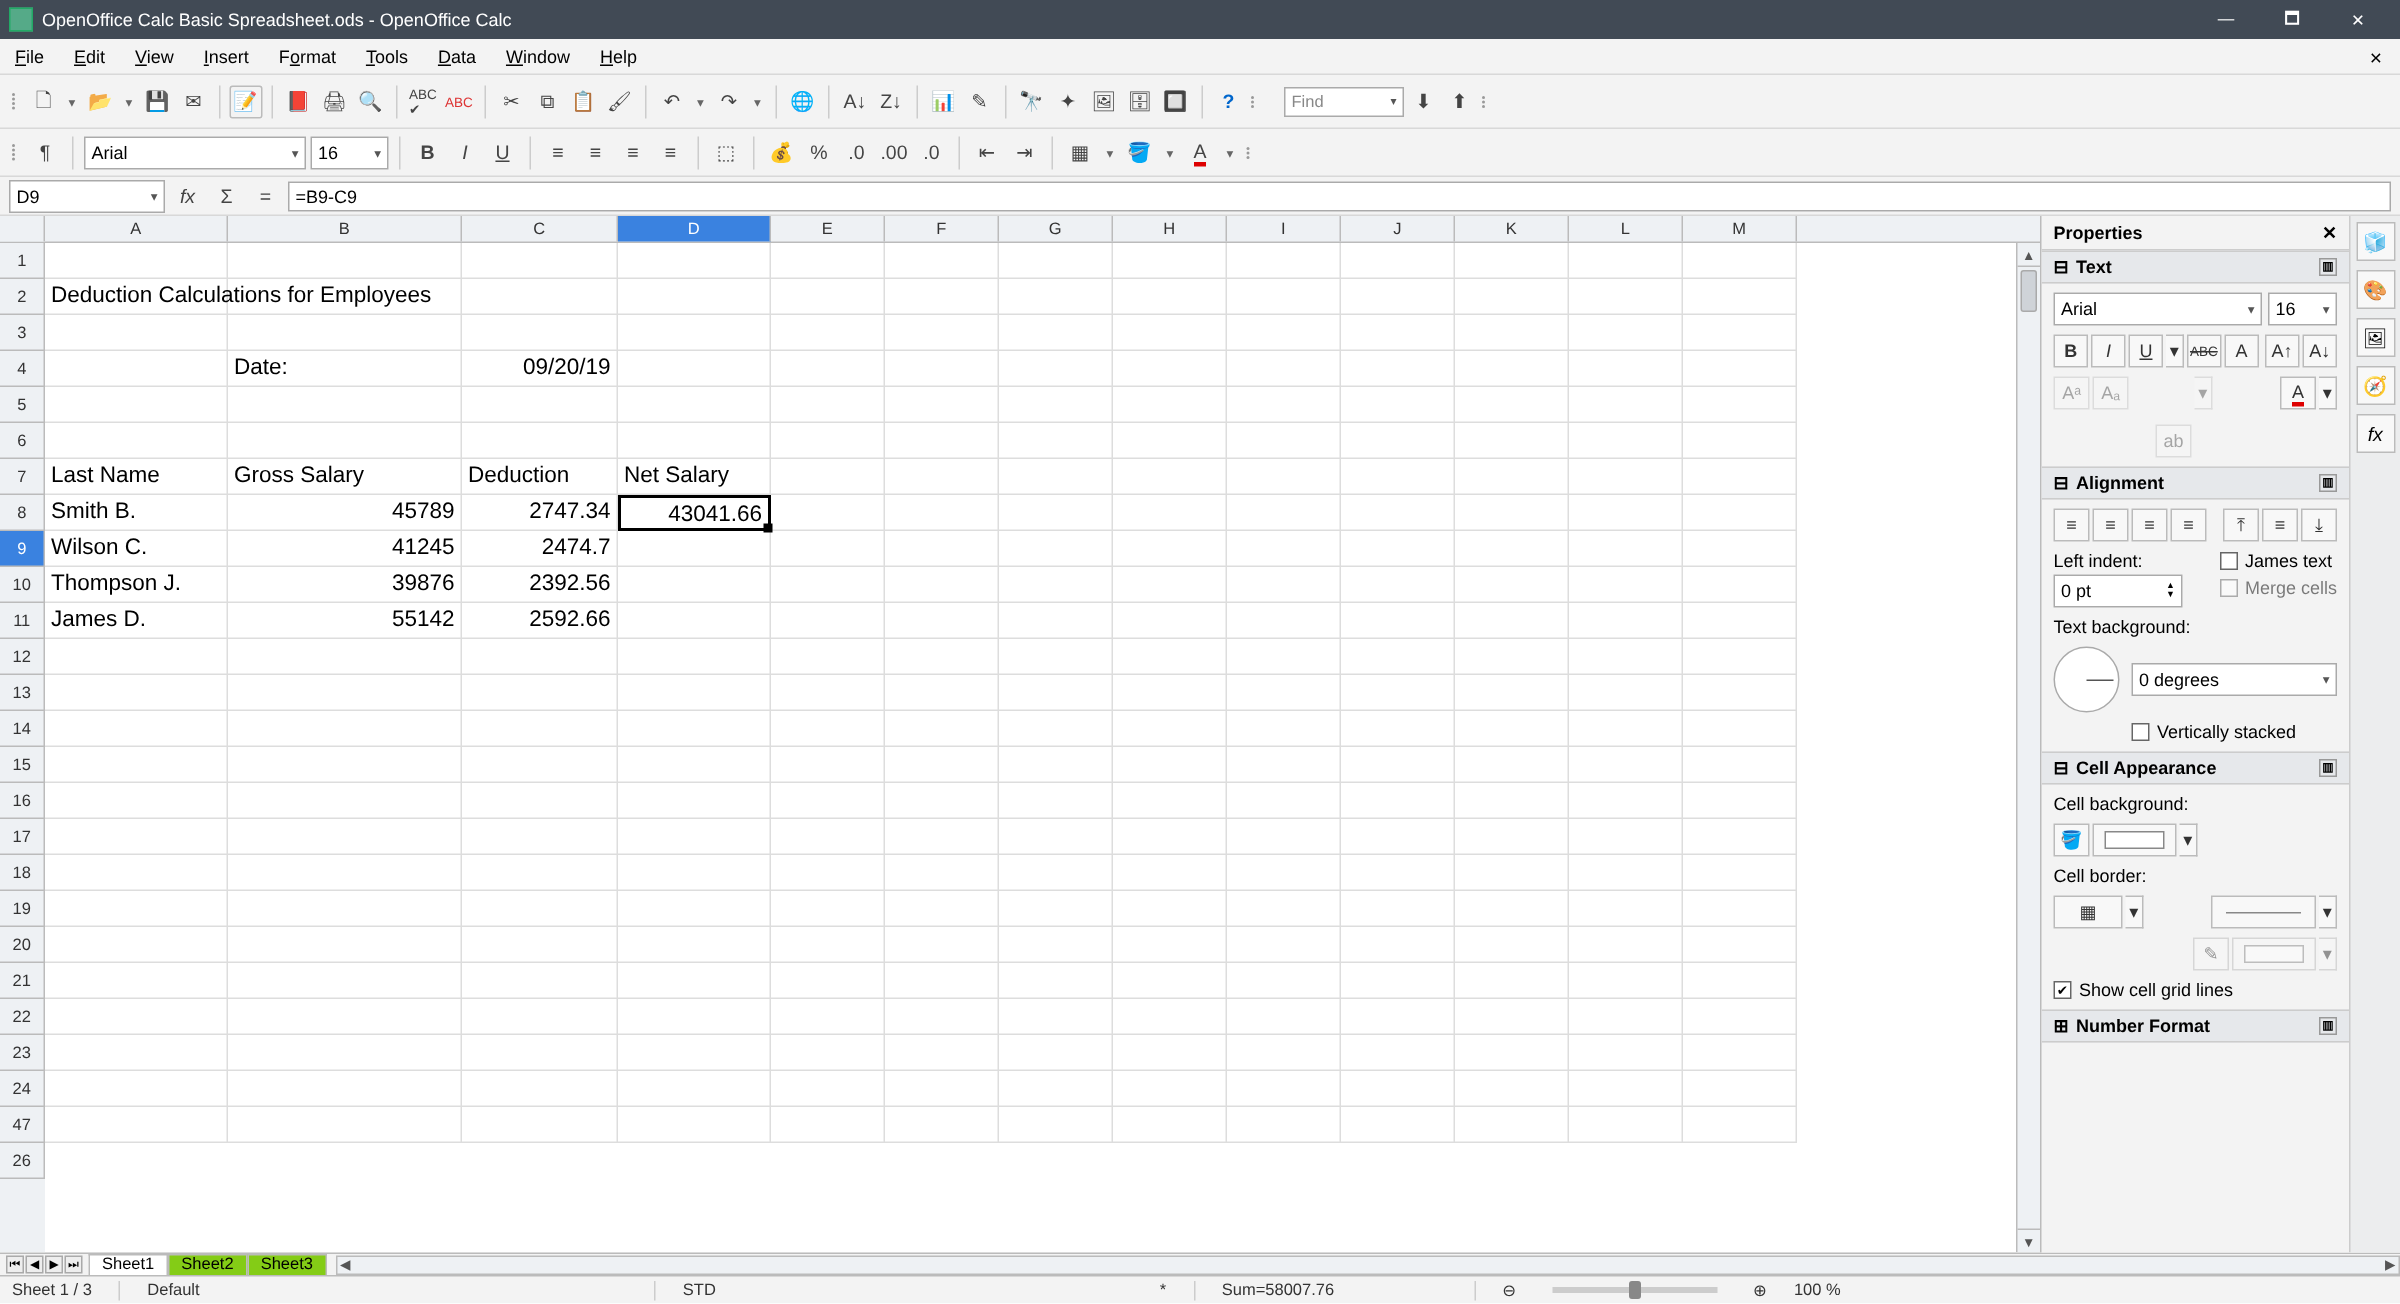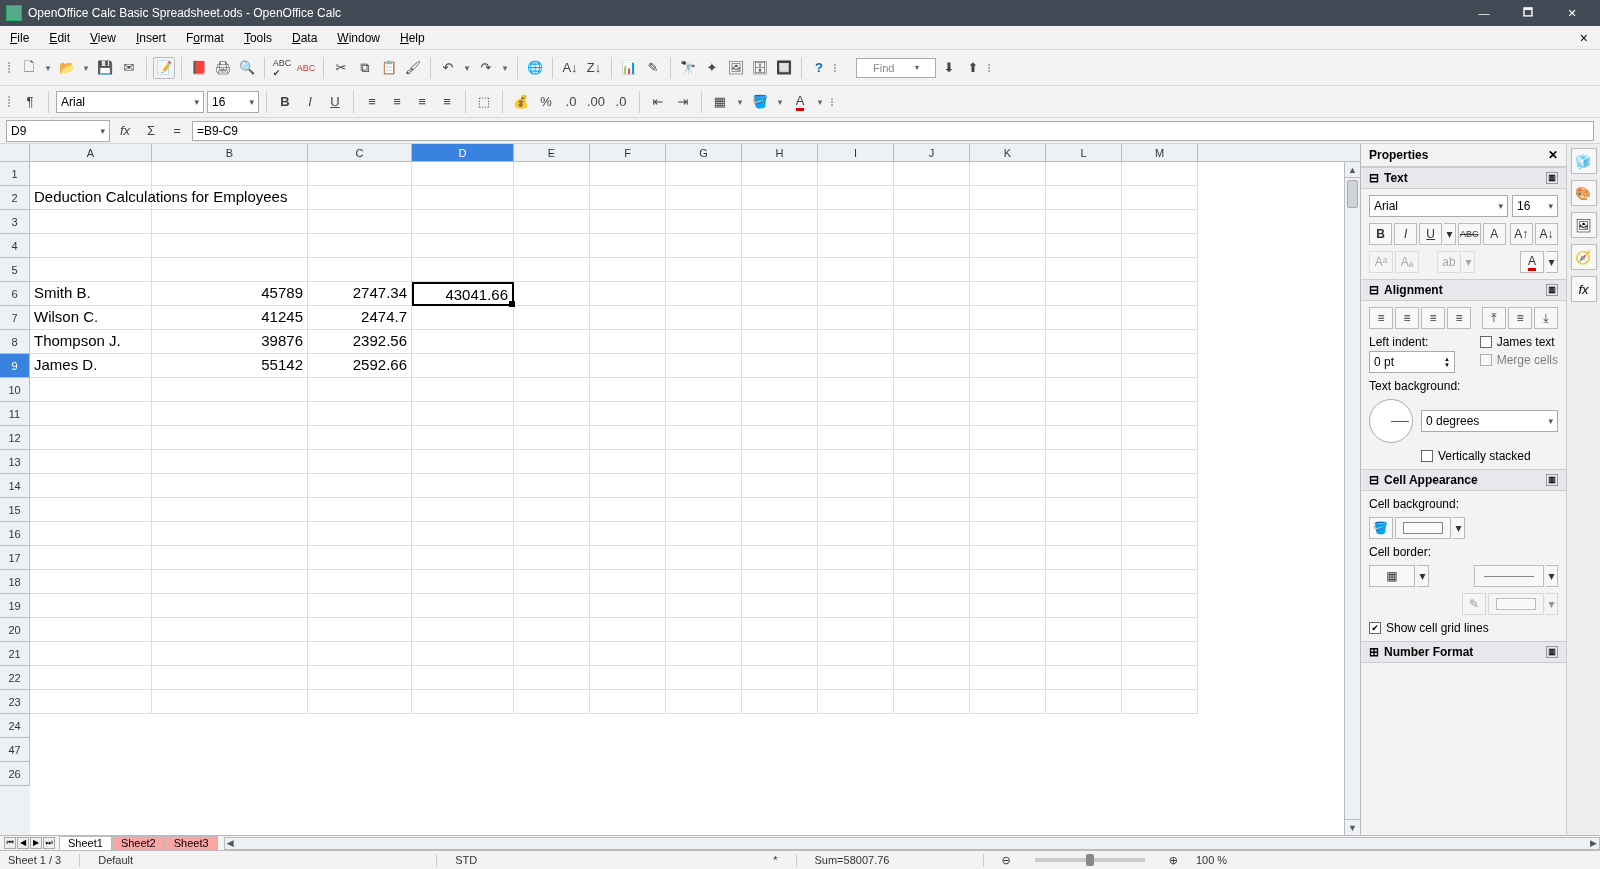--- a/index.html
+++ b/index.html
@@ -11,21 +11,21 @@
 .menubar { background:#f3f3f3; height:24px; display:flex; align-items:center; padding:0 6px; font-size:12px; gap:12px; border-bottom:1px solid #d8d8d8; position:relative; }
 .menubar span.mn { padding:2px 4px; }
 .menubar .close-doc { margin-left:auto; font-size:14px; padding-right:6px; }
 .toolbar { background:#f3f3f3; height:36px; display:flex; align-items:center; padding:2px 6px; gap:2px; border-bottom:1px solid #d8d8d8; }
 .tb-btn { width:22px; height:22px; display:inline-flex; align-items:center; justify-content:center; font-size:13px; color:#444; border:1px solid transparent; border-radius:2px; }
 .tb-btn.framed { border-color:#bbb; }
 .tb-drop { width:12px; text-align:center; color:#666; font-size:9px; }
 .sep { width:1px; height:22px; background:#ccc; margin:0 4px; }
 .grip { width:6px; display:flex; flex-direction:column; gap:1px; margin-right:4px;}
 .grip i { display:block; width:2px; height:2px; background:#999; border-radius:50%; margin-left:2px; }
-.findbox { width:80px; height:20px; border:1px solid #aaa; background:#fff; font-size:11px; padding:0 16px; color:#888; display:flex; align-items:center; justify-content:space-between;}
+.findbox { width:80px; height:20px; border:1px solid #aaa; background:#fff; font-size:11px; padding:0 4px; color:#888; display:flex; align-items:center; justify-content:space-between;}
 .findbox .ddl { font-size:8px; color:#555;}
 .format-row { background:#f3f3f3; height:32px; display:flex; align-items:center; padding:2px 6px; gap:3px; border-bottom:1px solid #d8d8d8;}
 .combo { height:22px; border:1px solid #aaa; background:#fff; font-size:12px; display:flex; align-items:center; padding:0 4px; justify-content:space-between;}
 .combo .arr{font-size:9px;color:#555;margin-left:4px;}
 .namebox-row { background:#f3f3f3; height:26px; display:flex; align-items:center; padding:2px 6px; gap:4px; border-bottom:1px solid #d8d8d8;}
 .formula-input { flex:1; height:20px; border:1px solid #aaa; background:#fff; padding:0 4px; font-size:12px;}
 .main { display:flex; height:calc(869px - 26px - 24px - 36px - 32px - 26px - 15px - 19px); }
 .sheet-area { position:relative; flex:1; display:flex; flex-direction:column; overflow:hidden;}
 .col-headers { display:flex; height:18px; background:#eef1f4; border-bottom:1px solid #bbb;}
 .corner { width:30px; border-right:1px solid #bbb; background:#eef1f4;}
@@ -56,21 +56,21 @@
 .btnrow{display:flex; gap:2px;}
 .sbtn{width:24px;height:22px;border:1px solid #bbb;background:#f8f8f8;display:flex;align-items:center;justify-content:center;font-size:12px;color:#333;}
 .chk{display:flex;align-items:center;gap:5px;}
 .chk .box{width:12px;height:12px;border:1px solid #666;background:#fff;display:flex;align-items:center;justify-content:center;font-size:9px;}
 .side-tabs{width:34px;background:#ecedee;border-left:1px solid #ccc;padding-top:4px;display:flex;flex-direction:column;gap:6px;align-items:center;}
 .side-tab{width:26px;height:26px;border:1px solid #bbb;background:#f8f8f8;display:flex;align-items:center;justify-content:center;font-size:13px;}
 .tabs-row{height:15px;background:#f3f3f3;display:flex;align-items:center;font-size:11px;border-top:1px solid #bbb;}
 .tabnav{display:flex;align-items:center;gap:1px;padding:0 4px;}
 .tabnav .b{width:12px;height:12px;border:1px solid #aaa;background:#eee;text-align:center;font-size:8px;line-height:10px;}
 .tab{padding:0 8px;border:1px solid #bbb;border-bottom:none;background:#fff;height:14px;line-height:12px;}
-.tab.inactive{background:#fca5a5;}
+.tab.inactive{background:#84cc16;}
 .hscroll{flex:1;margin-left:6px;height:13px;border:1px solid #bbb;background:#eef1f4;display:flex;align-items:center;justify-content:space-between;padding:0 2px;}
 .hscroll .arr{font-size:9px;color:#555;}
 .status{height:19px;background:#f3f3f3;border-top:1px solid #bbb;display:flex;align-items:center;font-size:11px;color:#333;padding:0 8px;gap:18px;}
 .status .s-sep{width:1px;height:13px;background:#ccc;}
 .status .blk{min-width:50px;}
 .zoom-track{width:110px;height:4px;background:#ccc;position:relative;margin:0 6px;}
 .zoom-track .knob{position:absolute;top:-4px;left:50%;width:8px;height:12px;background:#888;border-radius:2px;transform:translateX(-50%);}
 .underline{text-decoration:underline;}
 </style>
 </head>
@@ -323,38 +323,68 @@
             <div class="cell l" style="width: 76px;"></div>
             <div class="cell l" style="width: 76px;"></div>
             <div class="cell l" style="width: 76px;"></div>
             <div class="cell l" style="width: 76px;"></div>
             <div class="cell l" style="width: 76px;"></div>
             <div class="cell l" style="width: 76px;"></div>
             <div class="cell l" style="width: 76px;"></div>
           </div>
           <div class="gridrow">
             <div class="cell l" style="width: 122px;"></div>
-            <div class="cell l" style="width: 156px;"></div>
-            <div class="cell l" style="width: 104px;"></div>
-            <div class="cell l" style="width: 102px;"></div>
-            <div class="cell l" style="width: 76px;"></div>
-            <div class="cell l" style="width: 76px;"></div>
-            <div class="cell l" style="width: 76px;"></div>
-            <div class="cell l" style="width: 76px;"></div>
-            <div class="cell l" style="width: 76px;"></div>
-            <div class="cell l" style="width: 76px;"></div>
-            <div class="cell l" style="width: 76px;"></div>
-            <div class="cell l" style="width: 76px;"></div>
-            <div class="cell l" style="width: 76px;"></div>
-          </div>
-          <div class="gridrow">
-            <div class="cell l" style="width: 122px;"></div>
-            <div class="cell l" style="width: 156px;"></div>
-            <div class="cell l" style="width: 104px;"></div>
-            <div class="cell l" style="width: 102px;"></div>
+            <div class="cell l" style="width: 156px;">Date:</div>
+            <div class="cell r" style="width: 104px;">09/20/19</div>
+            <div class="cell l" style="width: 102px;"></div>
+            <div class="cell l" style="width: 76px;"></div>
+            <div class="cell l" style="width: 76px;"></div>
+            <div class="cell l" style="width: 76px;"></div>
+            <div class="cell l" style="width: 76px;"></div>
+            <div class="cell l" style="width: 76px;"></div>
+            <div class="cell l" style="width: 76px;"></div>
+            <div class="cell l" style="width: 76px;"></div>
+            <div class="cell l" style="width: 76px;"></div>
+            <div class="cell l" style="width: 76px;"></div>
+          </div>
+          <div class="gridrow">
+            <div class="cell l" style="width: 122px;"></div>
+            <div class="cell l" style="width: 156px;"></div>
+            <div class="cell l" style="width: 104px;"></div>
+            <div class="cell l" style="width: 102px;"></div>
+            <div class="cell l" style="width: 76px;"></div>
+            <div class="cell l" style="width: 76px;"></div>
+            <div class="cell l" style="width: 76px;"></div>
+            <div class="cell l" style="width: 76px;"></div>
+            <div class="cell l" style="width: 76px;"></div>
+            <div class="cell l" style="width: 76px;"></div>
+            <div class="cell l" style="width: 76px;"></div>
+            <div class="cell l" style="width: 76px;"></div>
+            <div class="cell l" style="width: 76px;"></div>
+          </div>
+          <div class="gridrow">
+            <div class="cell l" style="width: 122px;"></div>
+            <div class="cell l" style="width: 156px;"></div>
+            <div class="cell l" style="width: 104px;"></div>
+            <div class="cell l" style="width: 102px;"></div>
+            <div class="cell l" style="width: 76px;"></div>
+            <div class="cell l" style="width: 76px;"></div>
+            <div class="cell l" style="width: 76px;"></div>
+            <div class="cell l" style="width: 76px;"></div>
+            <div class="cell l" style="width: 76px;"></div>
+            <div class="cell l" style="width: 76px;"></div>
+            <div class="cell l" style="width: 76px;"></div>
+            <div class="cell l" style="width: 76px;"></div>
+            <div class="cell l" style="width: 76px;"></div>
+          </div>
+          <div class="gridrow">
+            <div class="cell l" style="width: 122px;">Last Name</div>
+            <div class="cell l" style="width: 156px;">Gross Salary</div>
+            <div class="cell l" style="width: 104px;">Deduction</div>
+            <div class="cell l" style="width: 102px;">Net Salary</div>
             <div class="cell l" style="width: 76px;"></div>
             <div class="cell l" style="width: 76px;"></div>
             <div class="cell l" style="width: 76px;"></div>
             <div class="cell l" style="width: 76px;"></div>
             <div class="cell l" style="width: 76px;"></div>
             <div class="cell l" style="width: 76px;"></div>
             <div class="cell l" style="width: 76px;"></div>
             <div class="cell l" style="width: 76px;"></div>
             <div class="cell l" style="width: 76px;"></div>
           </div>
@@ -670,21 +700,21 @@
         <div class="sbtn" style="text-decoration:line-through;font-size:9px;">ABC</div>
         <div class="sbtn">A</div>
         <div style="flex:1;"></div>
         <div class="sbtn">A↑</div>
         <div class="sbtn">A↓</div>
       </div>
       <div class="btnrow">
         <div class="sbtn" style="opacity:.4;">Aᵃ</div>
         <div class="sbtn" style="opacity:.4;">Aₐ</div>
         <div style="width:14px;"></div>
-        <div class="sbtn" style="opacity:.4;">ab</div>
+        <div class="sbtn" style="opacity:.4;margin-top:32px;">ab</div>
         <div class="sbtn" style="width:12px;border-left:none;opacity:.4;">▾</div>
         <div style="flex:1;"></div>
         <div class="sbtn">
               <span style="border-bottom:3px solid #d00;">A</span>
             </div>
         <div class="sbtn" style="width:12px;border-left:none;">▾</div>
       </div>
     </div>
 
     <div class="section-hd">

